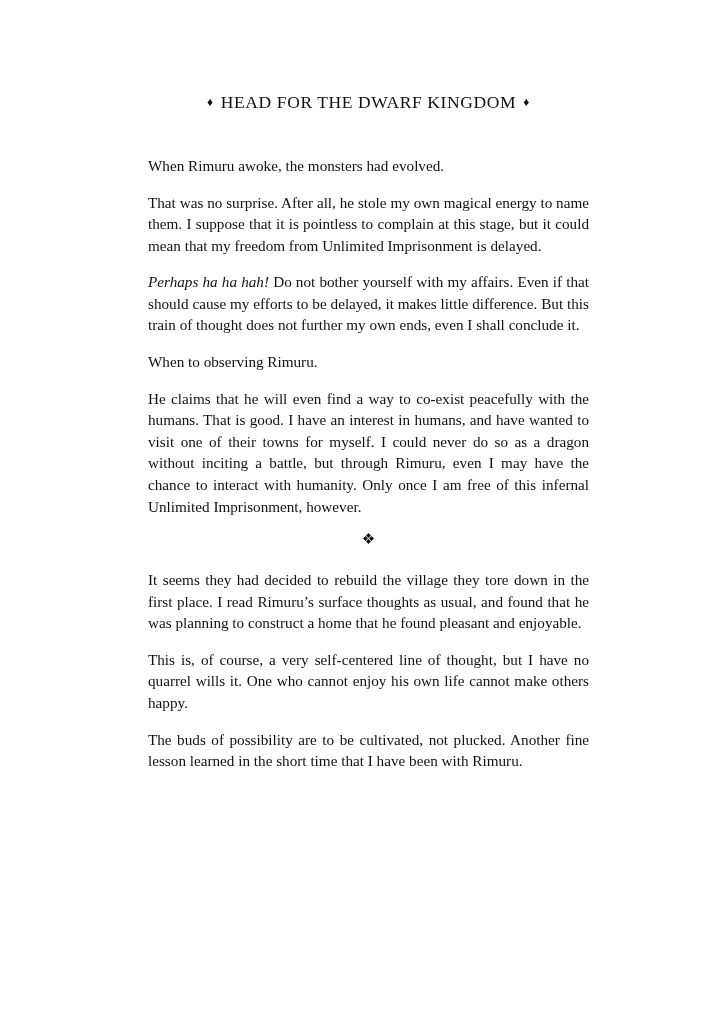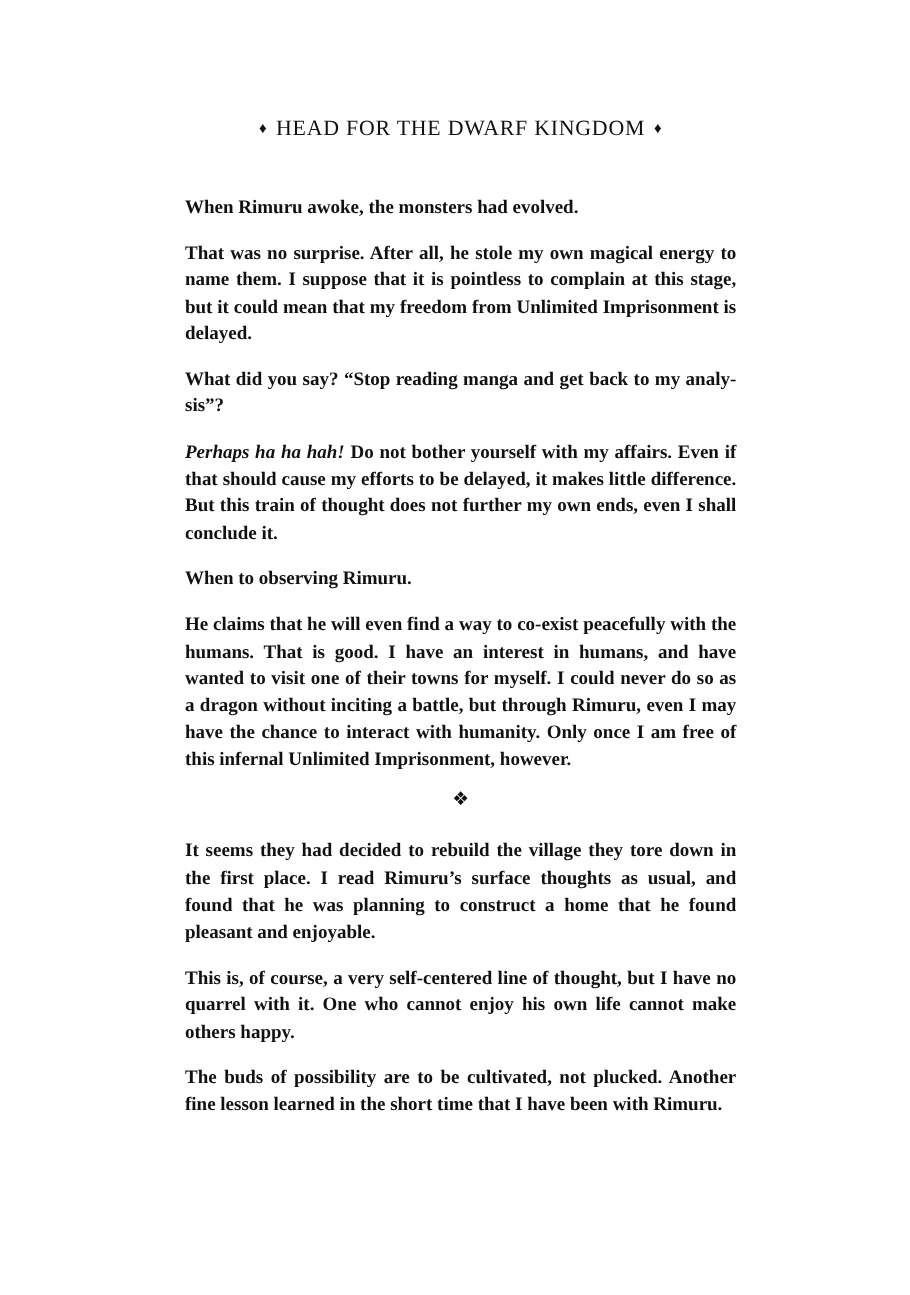--- a/index.html
+++ b/index.html
@@ -45,21 +45,20 @@
   .chapter-title .title-text {
     font-size: 17.5px;
   }
   p.para {
     margin: 0 0 15px 0;
     font-size: 15.2px;
     line-height: 1.42;
     text-align: justify;
     text-justify: inter-word;
     hyphens: manual;
-    font-weight: bold;
   }
   p.para:last-child {
     margin-bottom: 0;
   }
   .italic {
     font-style: italic;
   }
   .scene-break {
     text-align: center;
     font-size: 15px;
@@ -76,27 +75,26 @@
 
 <div class="page">
   <div class="content">
 
     <h1 class="chapter-title">
       <span class="ornament">♦</span><span class="title-text">Head for the Dwarf Kingdom</span><span class="ornament">♦</span>
     </h1>
 
     <p class="para">When Rimuru awoke, the monsters had evolved.</p>
     <p class="para">That was no surprise. After all, he stole my own magical energy to name them. I suppose that it is pointless to complain at this stage, but it could mean that my freedom from Unlimited Imprisonment is delayed.</p>
-    <p class="para">What did you say? “Stop reading manga and get back to my analy­sis”?</p>
 
     <p class="para"><span class="italic">Perhaps ha ha hah!</span><span> Do not bother yourself with my affairs. Even if that should cause my efforts to be delayed, it makes little difference. But this train of thought does not further my own ends, even I shall conclude it.</span></p>
 
     <p class="para">When to observing Rimuru.</p>
     <p class="para">He claims that he will even find a way to co-exist peacefully with the humans. That is good. I have an interest in humans, and have wanted to visit one of their towns for myself. I could never do so as a dragon without inciting a battle, but through Rimuru, even I may have the chance to interact with humanity. Only once I am free of this infernal Unlimited Imprisonment, however.</p>
 
     <div class="scene-break">❖</div>
 
     <p class="para sec-gap">It seems they had decided to rebuild the village they tore down in the first place. I read Rimuru’s surface thoughts as usual, and found that he was planning to construct a home that he found pleasant and enjoyable.</p>
-    <p class="para">This is, of course, a very self-centered line of thought, but I have no quarrel with it. One who cannot enjoy his own life cannot make others happy.</p>
+    <p class="para">This is, of course, a very self-centered line of thought, but I have no quarrel wills it. One who cannot enjoy his own life cannot make others happy.</p>
     <p class="para">The buds of possibility are to be cultivated, not plucked. Another fine lesson learned in the short time that I have been with Rimuru.</p>
 
   </div>
 </div>
 
 </body></html>

